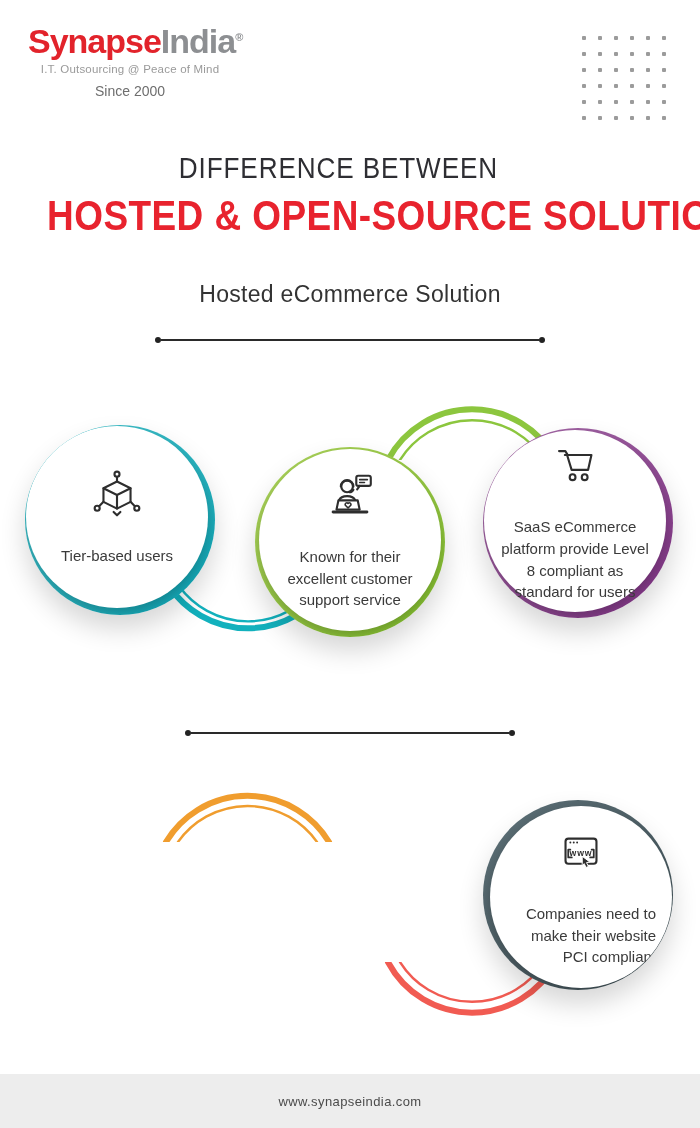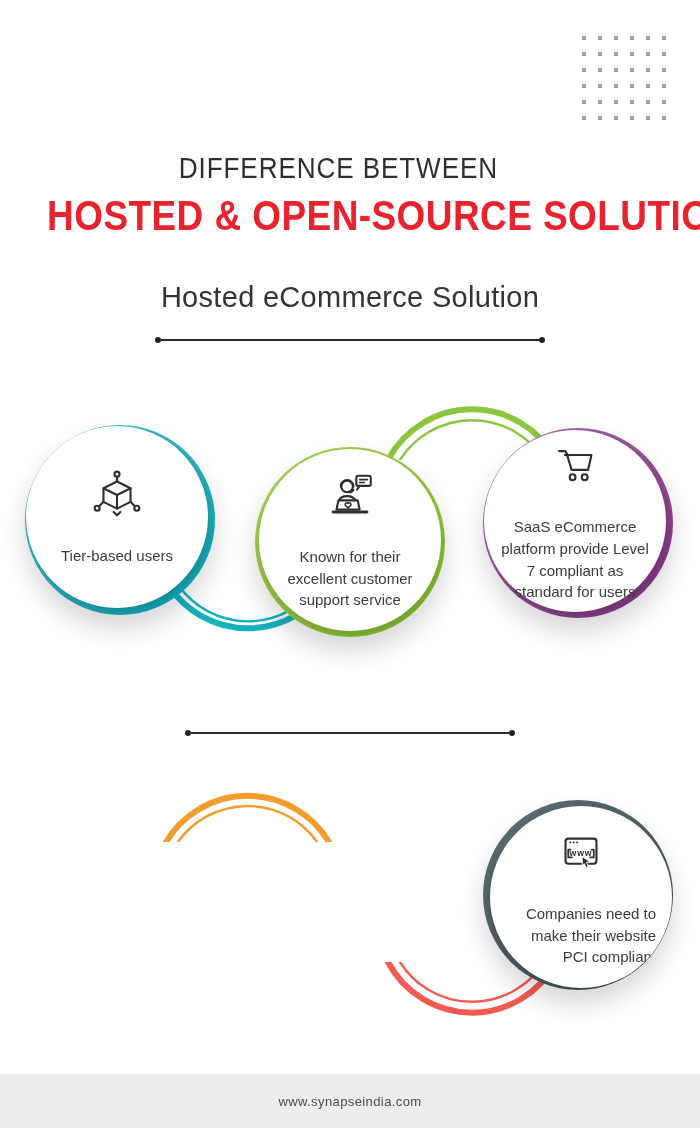--- a/index.html
+++ b/index.html
@@ -22,21 +22,21 @@
 
   
   .titles{position:absolute;left:0;top:152px;width:676px;text-align:center;}
   .t1{display:inline-block;font-size:29px;font-weight:500;color:#2e2e33;letter-spacing:1px;
       transform:scaleX(.9);}
   .t2{display:inline-block;margin-top:7px;font-size:42px;font-weight:bold;color:#e8232e;
       letter-spacing:.5px;transform:scaleX(.88);white-space:nowrap;}
 
   
   .section-heading{position:absolute;left:0;width:700px;text-align:center;
-                   font-size:29px;color:#333;letter-spacing:.3px;}
+                   font-size:23px;color:#333;letter-spacing:.3px;}
   .sh1{top:281px;} .sh2{top:683px;}
   .divider{position:absolute;display:flex;align-items:center;height:6px;}
   .divider .dot{width:6px;height:6px;border-radius:50%;background:#222;}
   .divider .line{flex:1;height:1.5px;background:#2a2a2a;}
   .d1{left:155px;top:337px;width:390px;}
   .d2{left:185px;top:730px;width:330px;}
 
   
   .connector{position:absolute;z-index:1;}
   .connector svg{display:block;}
@@ -64,20 +64,25 @@
   
   .footer{position:absolute;left:0;top:1074px;width:700px;height:54px;background:#ededed;
           display:flex;align-items:center;justify-content:center;
           font-size:13px;color:#4b4b4b;letter-spacing:.4px;}
 </style>
 </head>
 <body>
 
 <div class="stage">
 
+  <div class="logo">
+    <div class="brand"><span class="red">Synapse</span><span class="gray">India</span><sup>®</sup></div>
+    <div class="tagline">I.T. Outsourcing @ Peace of Mind</div>
+    <div class="since">Since 2000</div>
+  </div>
 
   <div class="dots"></div>
 
   <div class="titles">
     <div><span class="t1" style="color: rgb(46, 46, 51);">DIFFERENCE BETWEEN</span></div>
     <div><span class="t2" style="color: rgb(232, 35, 46);">HOSTED &amp; OPEN-SOURCE SOLUTION</span></div>
   </div>
 
   <div class="section-heading sh1">Hosted eCommerce Solution</div>
   <div class="divider d1">
@@ -141,21 +146,21 @@
   <div class="circle pos-c off-c" style="background: linear-gradient(135deg, rgb(170, 112, 172), rgb(123, 47, 128));">
     <div class="inner">
       <span class="icon">
         <svg width="58" height="58" viewBox="0 0 60 60" fill="none" stroke="#2e2e2e" stroke-width="2.2" stroke-linejoin="round" stroke-linecap="round">
           <path d="M13.5 12.5 h6.5 l2.5 4"></path>
           <path d="M19.5 16.5 H47 L43.5 32 H26.5 L21.5 15.5"></path>
           <circle cx="27.5" cy="39.5" r="3"></circle>
           <circle cx="40" cy="39.5" r="3"></circle>
         </svg>
       </span>
-      <div class="label w158">SaaS eCommerce platform provide Level 7 compliant as standard for users</div>
+      <div class="label w158">SaaS eCommerce platform provide Level 8 compliant as standard for users</div>
     </div>
   </div>
 
   <div class="divider d2">
     <span class="dot"></span>
     <span class="line"></span>
     <span class="dot"></span>
   </div>
 
   <div class="connector arc-3" style="color: rgb(240, 157, 46);">

